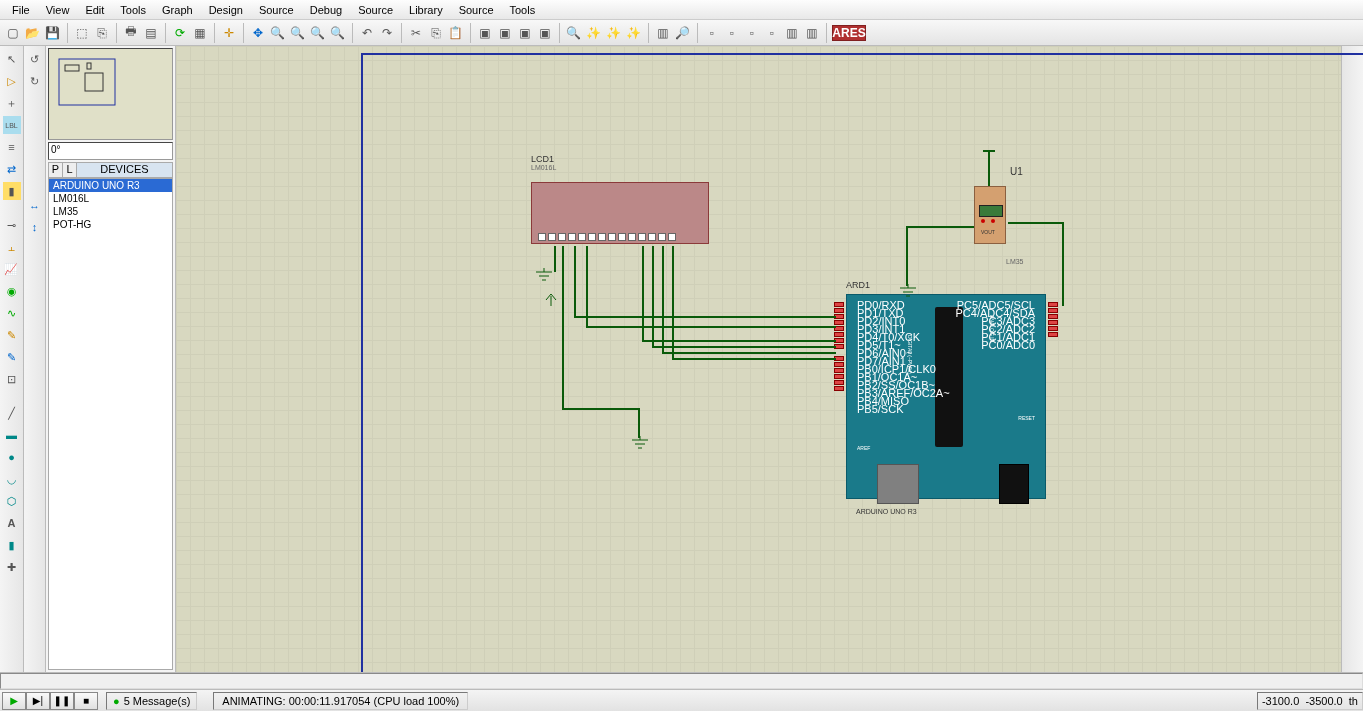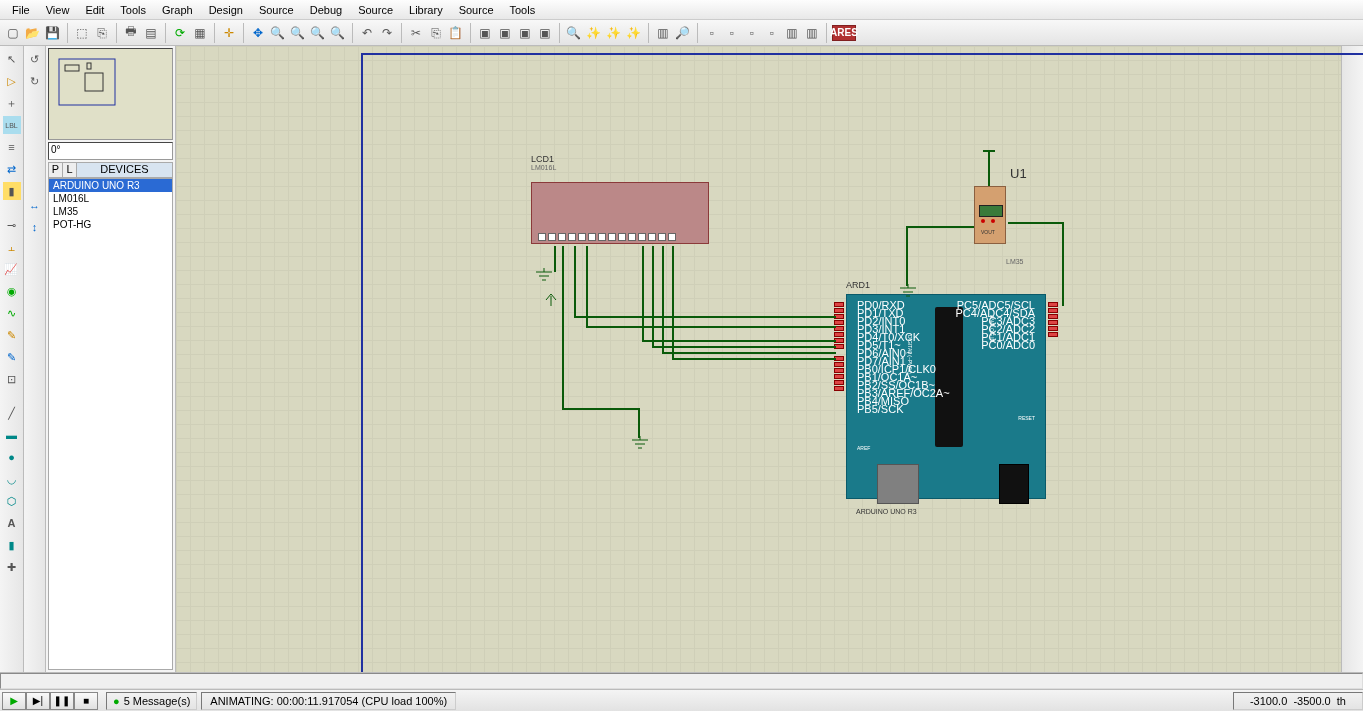--- a/index.html
+++ b/index.html
@@ -38,32 +38,32 @@
 .pwr{position:absolute;right:16px;bottom:-6px;width:30px;height:40px;background:#111;border:1px solid #000}
 .ard-lbls{position:absolute;left:10px;top:6px;font-size:5px;color:#fff;line-height:8px}
 .ard-lbls-r{position:absolute;right:10px;top:6px;font-size:5px;color:#fff;line-height:8px;text-align:right}
 .ard-txt{position:absolute;left:670px;top:234px;font-size:9px;color:#333}
 .ard-bot{position:absolute;left:680px;top:462px;font-size:7px;color:#333}
 .u1{position:absolute;left:798px;top:140px;width:32px;height:58px;background:#d4a070;border:1px solid #8a6040}
 .u1-top{position:absolute;left:4px;top:18px;width:24px;height:12px;background:#3a7a3a;border:1px solid #222}
 .u1-dots{position:absolute;left:6px;top:32px;display:flex;gap:6px}
 .u1-dots span{width:4px;height:4px;background:#c00;border-radius:50%}
 .u1-vout{position:absolute;left:6px;top:42px;font-size:5px;color:#333}
-.u1-lbl{position:absolute;left:834px;top:120px;font-size:13px;color:#333}
+.u1-lbl{position:absolute;left:834px;top:120px;font-size:10px;color:#333}
 .wire{position:absolute;background:#0a5a0a}
 .statusbar{height:22px;background:linear-gradient(#f4f4f4,#e2e2e2);border-top:1px solid #bbb;display:flex;align-items:center;font-size:10px}
 .simctl{display:flex;gap:0;padding-left:2px}
 .simbtn{width:24px;height:18px;border:1px solid #888;background:linear-gradient(#fafafa,#e0e0e0);display:flex;align-items:center;justify-content:center;font-size:10px}
 .play{color:#0a0}
 .msg{margin-left:8px;padding:2px 6px;border:1px inset #ccc;display:flex;align-items:center;gap:4px}
-.anim{margin-left:4px;padding:2px 8px;border:1px inset #ccc;flex:0 0 auto}
-.coords{margin-left:auto;padding:2px 16px;border:1px inset #ccc}
+.anim{margin-left:16px;padding:2px 8px;border:1px inset #ccc;flex:0 0 auto}
+.coords{margin-left:auto;padding:2px 4px;border:1px inset #ccc}
 .scroll-h{height:17px;background:#e8e8e8;border-top:1px solid #bbb;display:flex}
 .scroll-h .track{flex:1;background:#f0f0f0;border:1px inset #ddd}
-.ares{width:24px;height:16px;background:#b03030;color:#fff;font-size:10px;font-weight:bold;display:flex;align-items:center;justify-content:center;border:1px solid #802020}
+.ares{width:34px;height:16px;background:#b03030;color:#fff;font-size:12px;font-weight:bold;display:flex;align-items:center;justify-content:center;border:1px solid #802020}
 .pinrow{position:absolute;display:flex;flex-direction:column;gap:1px}
 .pin{width:10px;height:5px;background:#d44;border:0.5px solid #800;font-size:4px}
 </style>
 </head>
 <body>
 
 <div class="menubar" id="menubar">
     <span>File</span>
     <span>View</span>
     <span>Edit</span>

